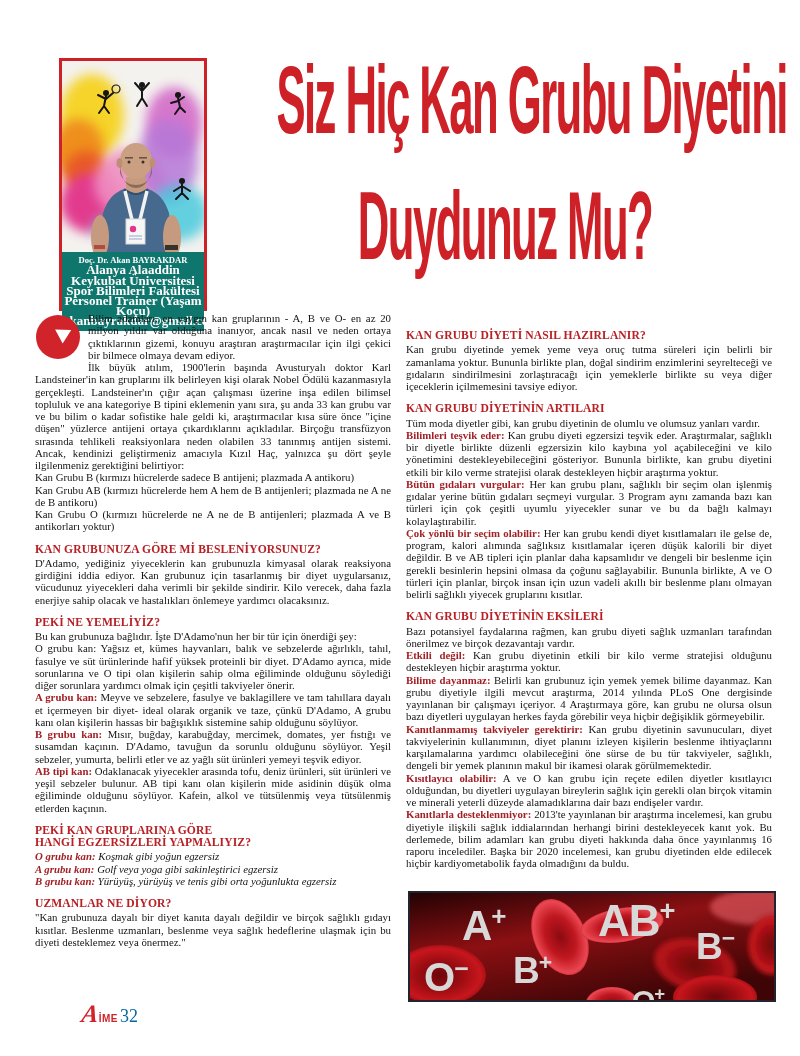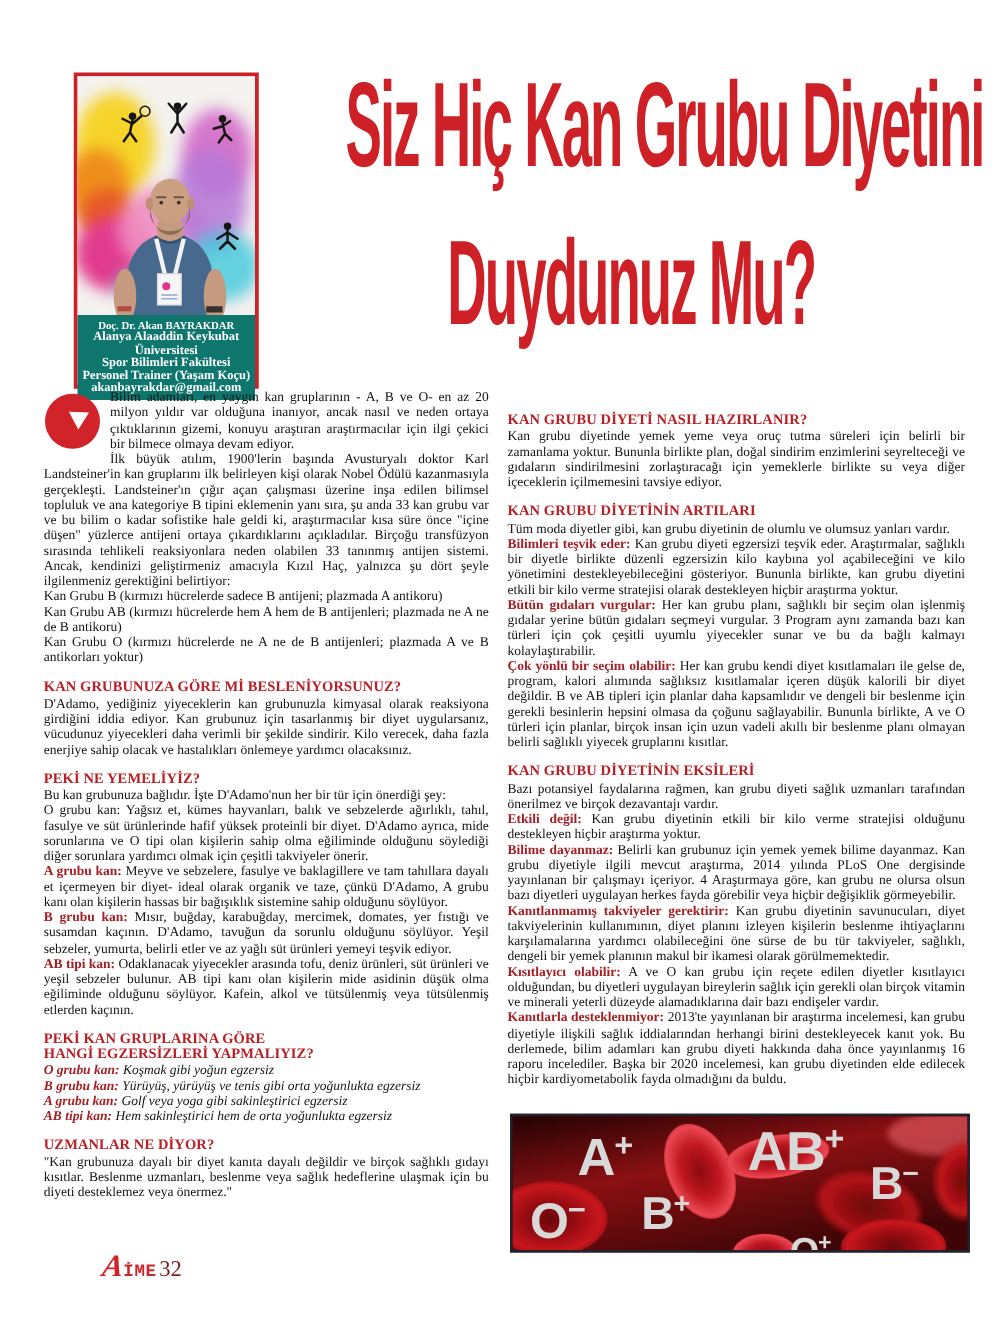--- a/index.html
+++ b/index.html
@@ -14,21 +14,21 @@
   .t1{top:52px;}
   .t2{top:178px;}
 
   
   .photo-frame{position:absolute;left:59px;top:58px;width:148px;height:253px;
     border:3px solid #cc2127;box-sizing:border-box;background:#fff;}
   .photo-frame svg{display:block;}
   .caption{background:#0f766e;color:#ffffff;text-align:center;padding:3px 1px 4px;
     font-family:"Liberation Serif",serif;font-weight:bold;}
   .caption .c0{font-size:8.6px;line-height:10.4px;}
-  .caption .cl{font-size:10px;line-height:10.2px;}
+  .caption .cl{font-size:13px;line-height:10.2px;}
 
   
   .col{position:absolute;font-size:10.8px;line-height:12.25px;color:#141414;text-align:justify;}
   .col-left{left:35px;top:312px;width:356px;}
   .col-right{left:406px;top:308px;width:366px;margin-top:22px;}
   .col p{margin:0;}
   .sec{font-size:11.6px;font-weight:bold;color:#b92025;margin:11px 0 1px;letter-spacing:0.1px;
        text-align:left;}
   .sec .blk{display:block;}
   .lead{font-weight:bold;color:#a32126;}
@@ -40,23 +40,23 @@
     border:2px solid #23232f;box-sizing:content-box;overflow:hidden;background:#3a0406;}
   .blood-img svg{position:absolute;left:0;top:0;}
   .blood-label{position:absolute;color:#d8d8d8;font-family:"Liberation Sans",sans-serif;
     font-weight:bold;letter-spacing:-1px;line-height:1;}
   .blood-label sup{font-size:62%;vertical-align:super;}
 
   
   .footer-logo{position:absolute;left:82px;top:1001px;height:30px;white-space:nowrap;}
   .logo-a{display:inline-block;color:#d0232a;font-family:"Liberation Serif",serif;
     font-style:italic;font-weight:bold;font-size:25px;transform:skewX(-8deg);line-height:25px;}
-  .logo-ime{color:#d0232a;font-family:Liberation Mono, monospace;font-weight:bold;
-    font-size:14px;letter-spacing:0.5px;}
-  .logo-num{color:#7f1d1d;font-family:"Liberation Serif",serif;font-size:18px;margin-left:2px;}
+  .logo-ime{color:#d0232a;font-family:Liberation Sans, sans-serif;font-weight:bold;
+    font-size:10px;letter-spacing:0.5px;}
+  .logo-num{color:#0369a1;font-family:"Liberation Serif",serif;font-size:18px;margin-left:2px;}
 </style>
 </head>
 <body>
 
 <div class="page">
 
   <div class="title-line t1">Siz Hiç Kan Grubu Diyetini</div>
   <div class="title-line t2">Duydunuz Mu?</div>
 
   <div class="photo-frame">
@@ -159,23 +159,22 @@
     <p><span class="lead">A grubu kan:</span> <span>Meyve ve sebzelere, fasulye ve baklagillere ve tam tahıllara dayalı et içermeyen bir diyet- ideal olarak organik ve taze, çünkü D'Adamo, A grubu kanı olan kişilerin hassas bir bağışıklık sistemine sahip olduğunu söylüyor.</span></p>
     <p><span class="lead">B grubu kan:</span> <span>Mısır, buğday, karabuğday, mercimek, domates, yer fıstığı ve susamdan kaçının. D'Adamo, tavuğun da sorunlu olduğunu söylüyor. Yeşil sebzeler, yumurta, belirli etler ve az yağlı süt ürünleri yemeyi teşvik ediyor.</span></p>
     <p><span class="lead">AB tipi kan:</span> <span>Odaklanacak yiyecekler arasında tofu, deniz ürünleri, süt ürünleri ve yeşil sebzeler bulunur. AB tipi kanı olan kişilerin mide asidinin düşük olma eğiliminde olduğunu söylüyor. Kafein, alkol ve tütsülenmiş veya tütsülenmiş etlerden kaçının.</span></p>
 
     <h3 class="sec">
       <span class="blk">PEKİ KAN GRUPLARINA GÖRE</span>
       <span class="blk">HANGİ EGZERSİZLERİ YAPMALIYIZ?</span>
     </h3>
     <div class="plainlist">
       <p><span class="lead">O grubu kan:</span> <span>Koşmak gibi yoğun egzersiz</span></p>
+      <p><span class="lead">A grubu kan:</span> <span>Golf veya yoga gibi sakinleştirici egzersiz</span></p>
       <p><span class="lead">B grubu kan:</span> <span>Yürüyüş, yürüyüş ve tenis gibi orta yoğunlukta egzersiz</span></p>
-      <p><span class="lead">A grubu kan:</span> <span>Golf veya yoga gibi sakinleştirici egzersiz</span></p>
-      <p><span class="lead">AB tipi kan:</span> <span>Hem sakinleştirici hem de orta yoğunlukta egzersiz</span></p>
     </div>
 
     <h3 class="sec">UZMANLAR NE DİYOR?</h3>
     <p>"Kan grubunuza dayalı bir diyet kanıta dayalı değildir ve birçok sağlıklı gıdayı kısıtlar. Beslenme uzmanları, beslenme veya sağlık hedeflerine ulaşmak için bu diyeti desteklemez veya önermez."</p>
   </div>
 
   <div class="col col-right">
     <h3 class="sec" style="margin-top:0">KAN GRUBU DİYETİ NASIL HAZIRLANIR?</h3>
     <p>Kan grubu diyetinde yemek yeme veya oruç tutma süreleri için belirli bir zamanlama yoktur. Bununla birlikte plan, doğal sindirim enzimlerini seyrelteceği ve gıdaların sindirilmesini zorlaştıracağı için yemeklerle birlikte su veya diğer içeceklerin içilmemesini tavsiye ediyor.</p>
 

